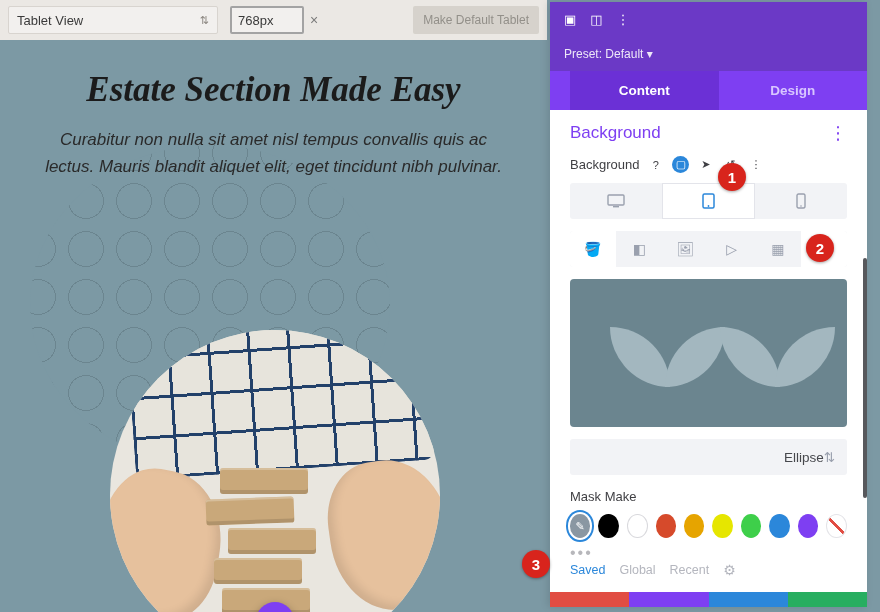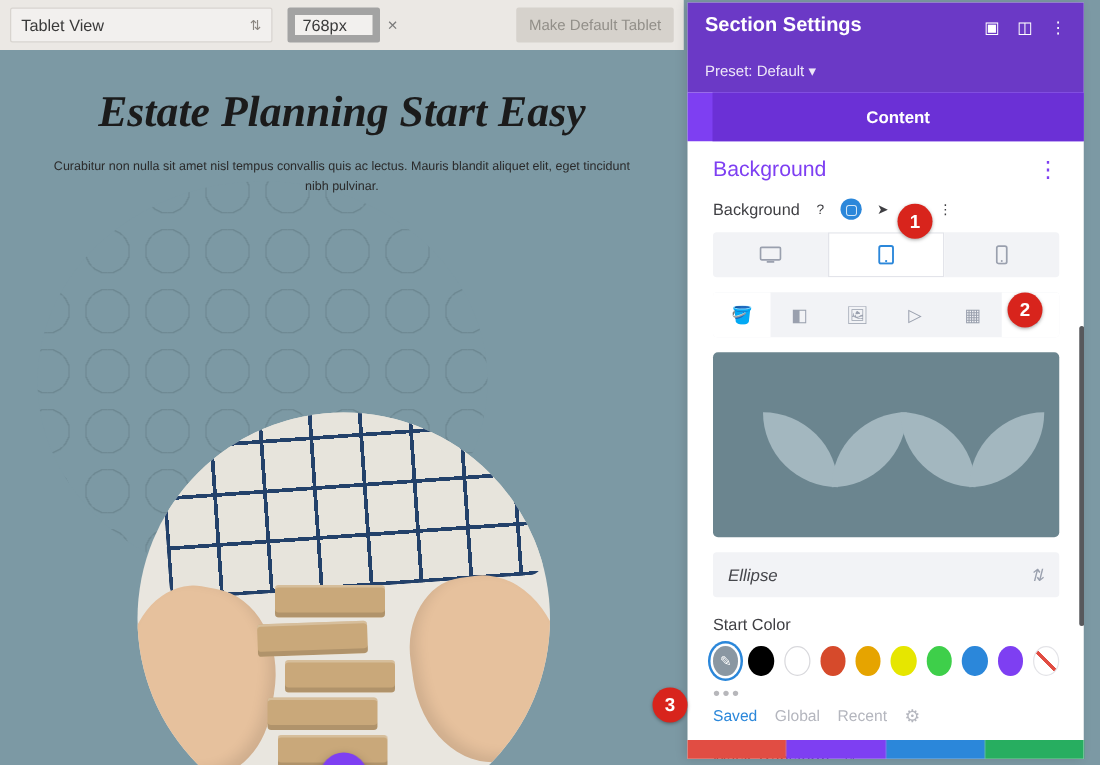--- a/index.html
+++ b/index.html
@@ -35,21 +35,21 @@
     position: relative;
   }
   .sel-tablet .chev {
     color:#8b8680;font-size:11px;
   }
   .width-field {
     display: flex; align-items: center; gap:6px;
   }
   .width-input {
     width: 74px; height: 28px;
-    background: #f2f0ee; border:6px solid #a3a3a3; border-radius:2px;
+    background: #f2f0ee; border:2px solid #a3a3a3; border-radius:2px;
     padding:0 6px; font-size:13px;color:#3a3a3a;
     display:flex;align-items:center;
   }
   .width-x { color:#7b7b7b; font-size:14px; }
   .make-default {
     margin-left: auto;
     height: 28px;
     background: #d6d2cc;
     border-radius: 2px;
     color: #928f89;
@@ -87,24 +87,24 @@
     font-family: Georgia, "Times New Roman", serif;
     font-weight: 700;
     font-style: italic;
     font-size: 35px;
     color: #1b1b1b;
     margin-top: 30px;
     position: relative; z-index:2;
   }
   .subtext {
     margin: 16px 40px 0;
-    font-size: 10px;
+    font-size: 17px;
     color: #2a2a2a;
     line-height: 1.6;
-    position: relative; z-index:2;
+    position: relative; z-index:2;font-style:italic;
   }
   .cta {
     margin-top: 22px;
     display: inline-block;
     background: #000;
     color: #fff;
     font-size: 12.5px;
     font-weight: 600;
     letter-spacing: 2px;
     padding: 16px 28px;
@@ -217,22 +217,22 @@
     width:100%;height:148px;background:#6b858f;border-radius:4px;overflow:hidden;
     position:relative; margin-bottom:12px;
   }
   .petal { position:absolute; background:#a3b7bf; }
   .petal.p1{ width:60px;height:60px;border-radius:0 100% 0 100%; top:48px;left:40px; transform:rotate(0deg);}
   .petal.p2{ width:60px;height:60px;border-radius:100% 0 100% 0; top:48px;left:95px;}
   .petal.p3{ width:60px;height:60px;border-radius:0 100% 0 100%; top:48px;left:150px;}
   .petal.p4{ width:60px;height:60px;border-radius:100% 0 100% 0; top:48px;left:205px;}
   .picker {
     height:36px;background:#f2f3f6;border-radius:3px;
-    display:flex;align-items:center;justify-content:space-between;
-    padding:0 12px;font-size:13.5px;color:#46474c;margin-bottom:14px;font-style:italic;
+    display:flex;align-items:center;justify-content:flex-end;
+    padding:0 12px;font-size:13.5px;color:#46474c;margin-bottom:14px;
   }
   .sw-row { display:flex;gap:8px;align-items:center;margin-bottom:8px; }
   .sw {
     width:24px;height:24px;border-radius:50%;
   }
   .sw.sel { box-shadow:0 0 0 2px #fff,0 0 0 4px #2b87da; display:flex;align-items:center;justify-content:center;color:#fff;font-size:11px;background:#8a97a2;}
   .swmore{font-size:16px;color:#b7b7bb;letter-spacing:2px;margin-top:-2px;}
   .saved-row{
     display:flex;justify-content:flex-start;gap:14px;font-size:12.5px;margin-bottom:18px;
     align-items:center;
@@ -282,56 +282,56 @@
   </div>
   <div class="make-default">
     <span>Make Default Tablet</span>
   </div>
 </div>
 
 <div class="page">
   <div class="pattern-blob">
     <div class="pattern-grid"></div>
   </div>
-  <h1 class="headline">Estate Planning Start Easy</h1>
+  <h1 class="headline">Estate Section Made Easy</h1>
   <p class="subtext">Curabitur non nulla sit amet nisl tempus convallis quis ac lectus. Mauris blandit aliquet elit, eget tincidunt nibh pulvinar.</p>
   <div class="hero-circle">
     <div class="plaid"></div>
     <div class="hand left"></div>
     <div class="hand right"></div>
     <div class="blocks">
       <div class="blk"></div>
         <div class="blk"></div>
         <div class="blk"></div>
       <div class="blk"></div>
         <div class="blk"></div>
     </div>
     <div class="fab">•••</div>
   </div>
 </div>
 
 <div class="panel">
   <div class="panel-hdr">
     <div class="panel-hdr-top">
-      <div class="panel-title">Section Settings</div>
       <div class="hdr-icons">
         <span>▣</span>
         <span>◫</span>
         <span>⋮</span>
       </div>
     </div>
     <div class="preset">
       <span>Preset:</span>
       <span>Default</span>
       <span> ▾</span>
     </div>
   </div>
 
   <div class="tabs">
     <div class="tab active"><span>Content</span></div>
+    <div class="tab"><span>Design</span></div>
   </div>
 
   <div class="panel-body">
 
     <div class="sect-title">
       <span>Background</span>
       <span class="dots">⋮</span>
     </div>
 
     <div class="field-label">
@@ -391,21 +391,21 @@
       <div class="petal p3"></div>
       <div class="petal p4"></div>
     </div>
 
     <div class="picker">
       <span>Ellipse</span>
       <span style="color:#9aa0ae">⇅</span>
     </div>
 
     <div class="field-label">
-      <span>Start Color</span>
+      <span>Mask Make</span>
     </div>
     <div class="sw-row">
       <div class="sw sel">
           <span>✎</span>
         </div>
       <div class="sw" style="background:#000"></div>
       <div class="sw" style="background:#fff;border:1px solid #d9d9dd"></div>
       <div class="sw" style="background:#d64a2b"></div>
       <div class="sw" style="background:#e6a400"></div>
       <div class="sw" style="background:#e6e600"></div>

